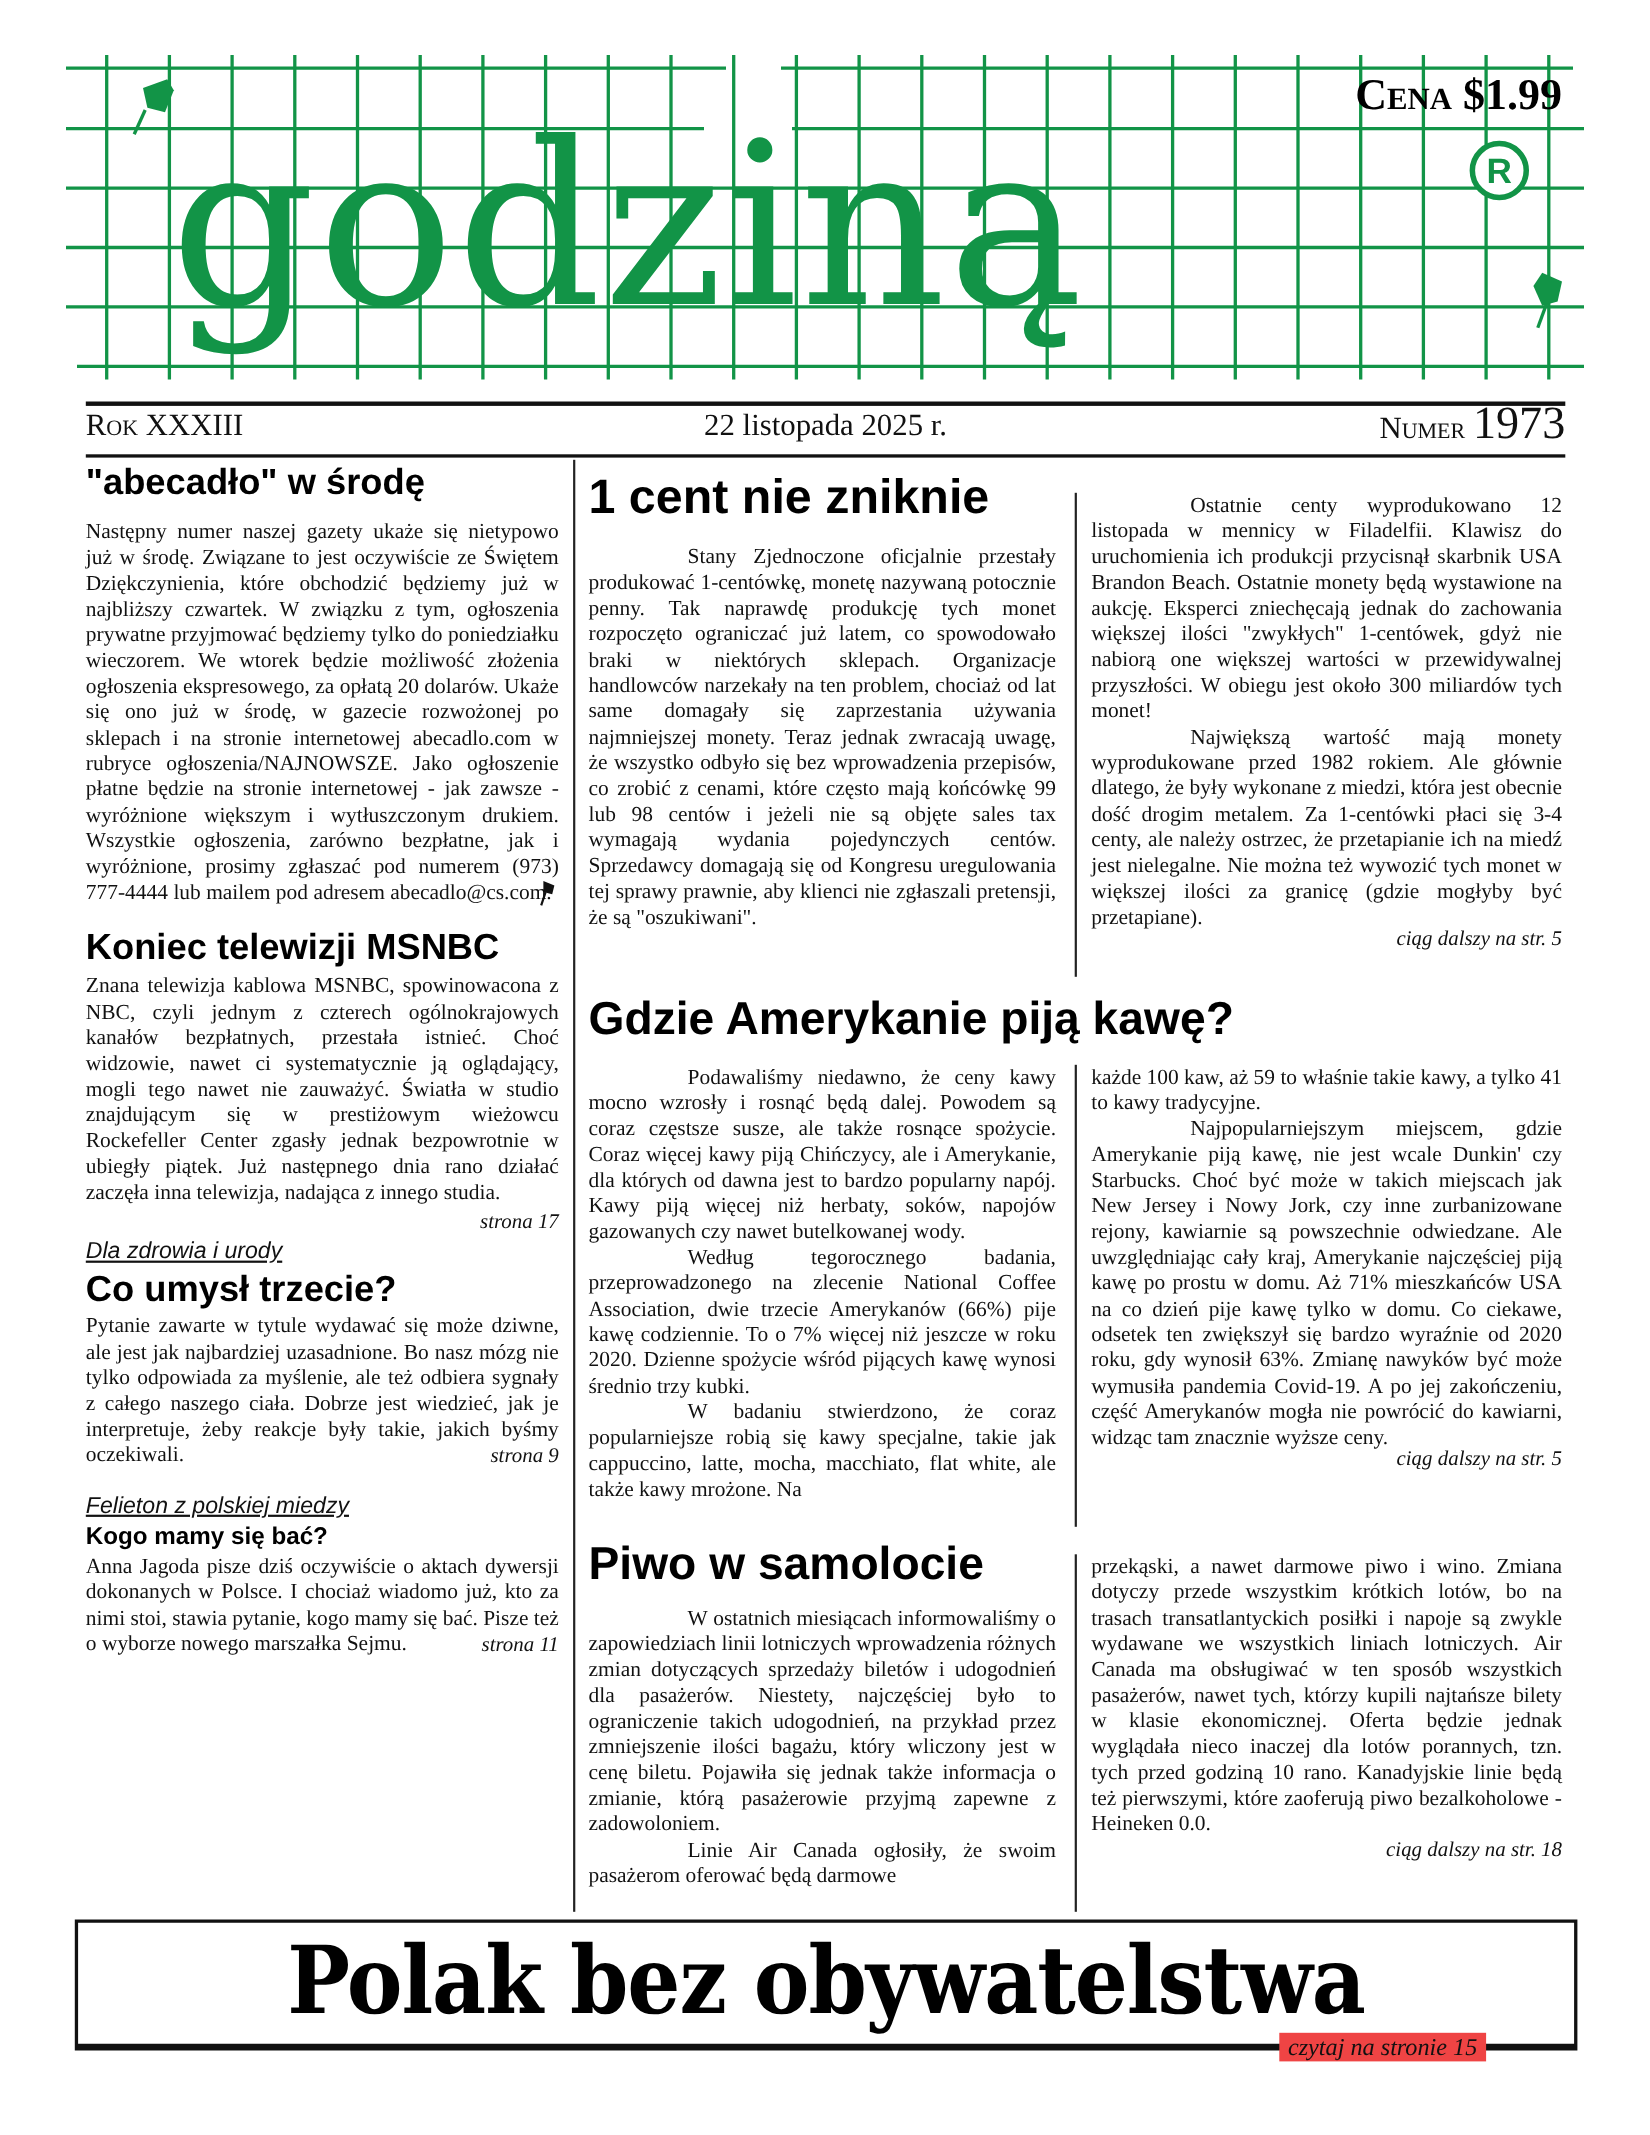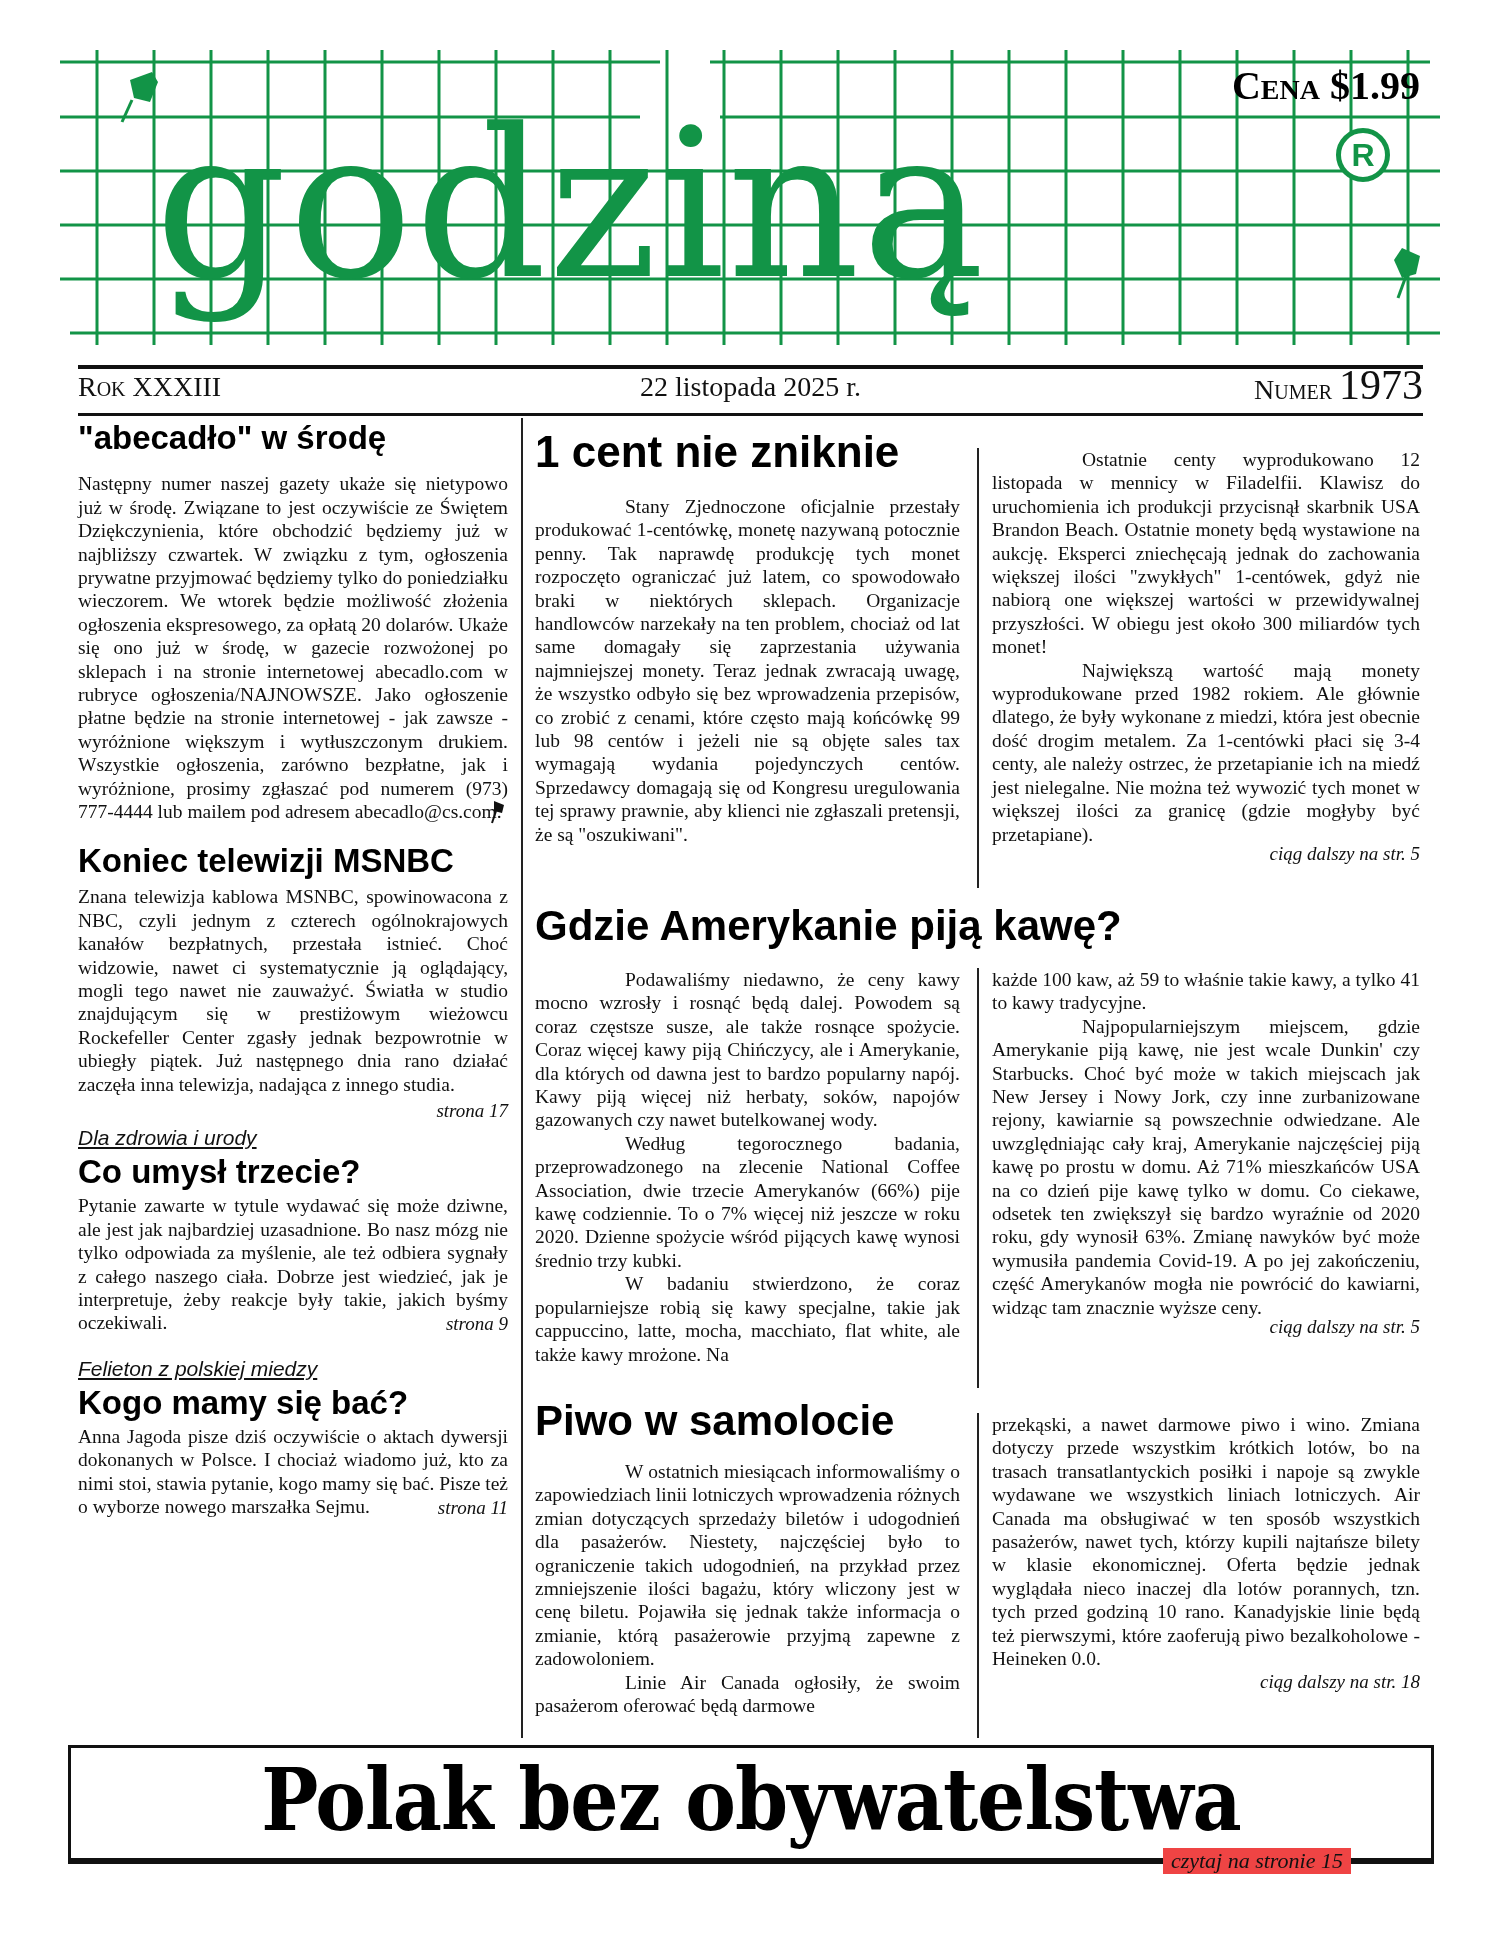--- a/index.html
+++ b/index.html
@@ -141,21 +141,21 @@
     <div class="kicker">Dla zdrowia i urody</div>
     <h2 class="headline" style="font-size:33px; margin-top:4px;">Co umysł trzecie?</h2>
     <div class="body" style="margin-top:4px;">
       <p>Pytanie zawarte w tytule wydawać się może dziwne, ale jest jak najbardziej uzasadnione. Bo nasz mózg nie tylko odpowiada za myślenie, ale też odbiera sygnały z całego naszego ciała. Dobrze jest wiedzieć, jak je interpretuje, żeby reakcje były takie, jakich byśmy oczekiwali.</p>
     </div>
     <div class="jump" style="margin-top:-22px;">strona 9</div>
   </section>
 
   <section style="margin-top:22px;">
     <div class="kicker">Felieton z polskiej miedzy</div>
-    <h2 class="headline" style="font-size:33px; margin-top:4px;">Kogo mamy się bać?</h2>
+    <h2 class="headline" style="font-size:22px; margin-top:4px;">Kogo mamy się bać?</h2>
     <div class="body" style="margin-top:4px;">
       <p>Anna Jagoda pisze dziś oczywiście o aktach dywersji dokonanych w Polsce. I chociaż wiadomo już, kto za nimi stoi, stawia pytanie, kogo mamy się bać. Pisze też o wyborze nowego marszałka Sejmu.</p>
     </div>
     <div class="jump" style="margin-top:-22px;">strona 11</div>
   </section>
 </div>
 
 <div class="vrule" style="left:521px; top:418px; height:1320px;"></div>
 
 <section>

